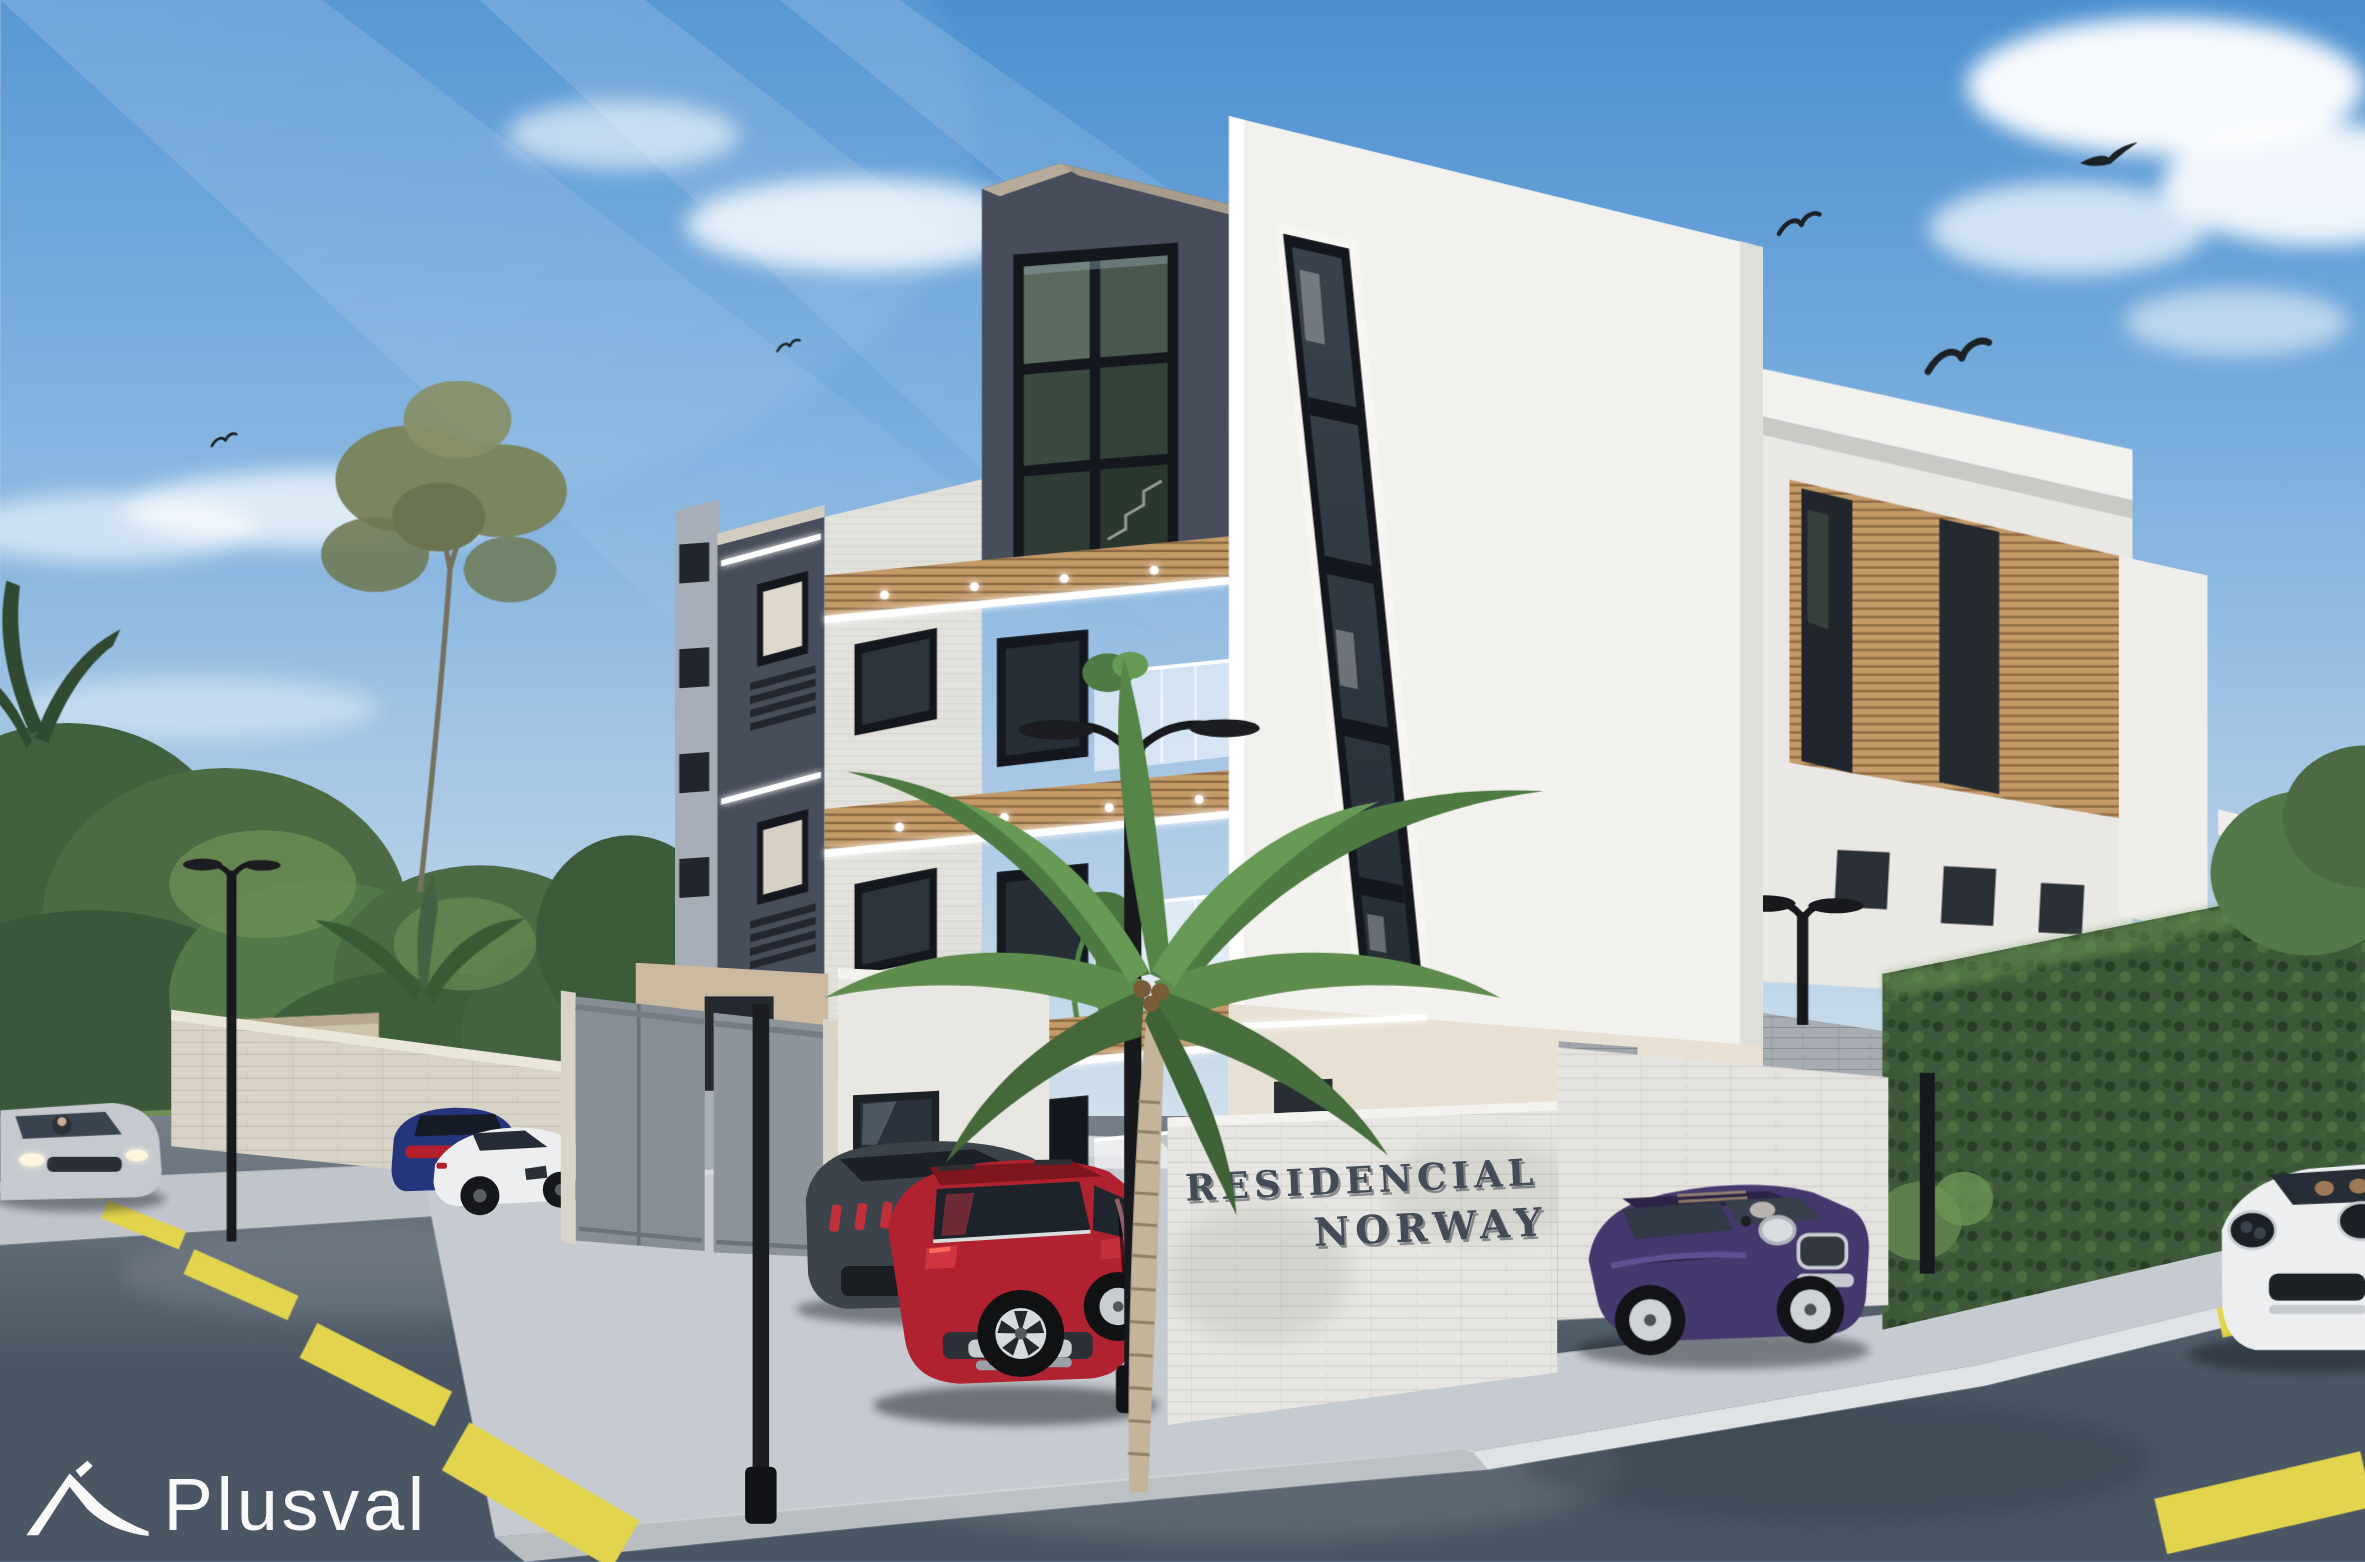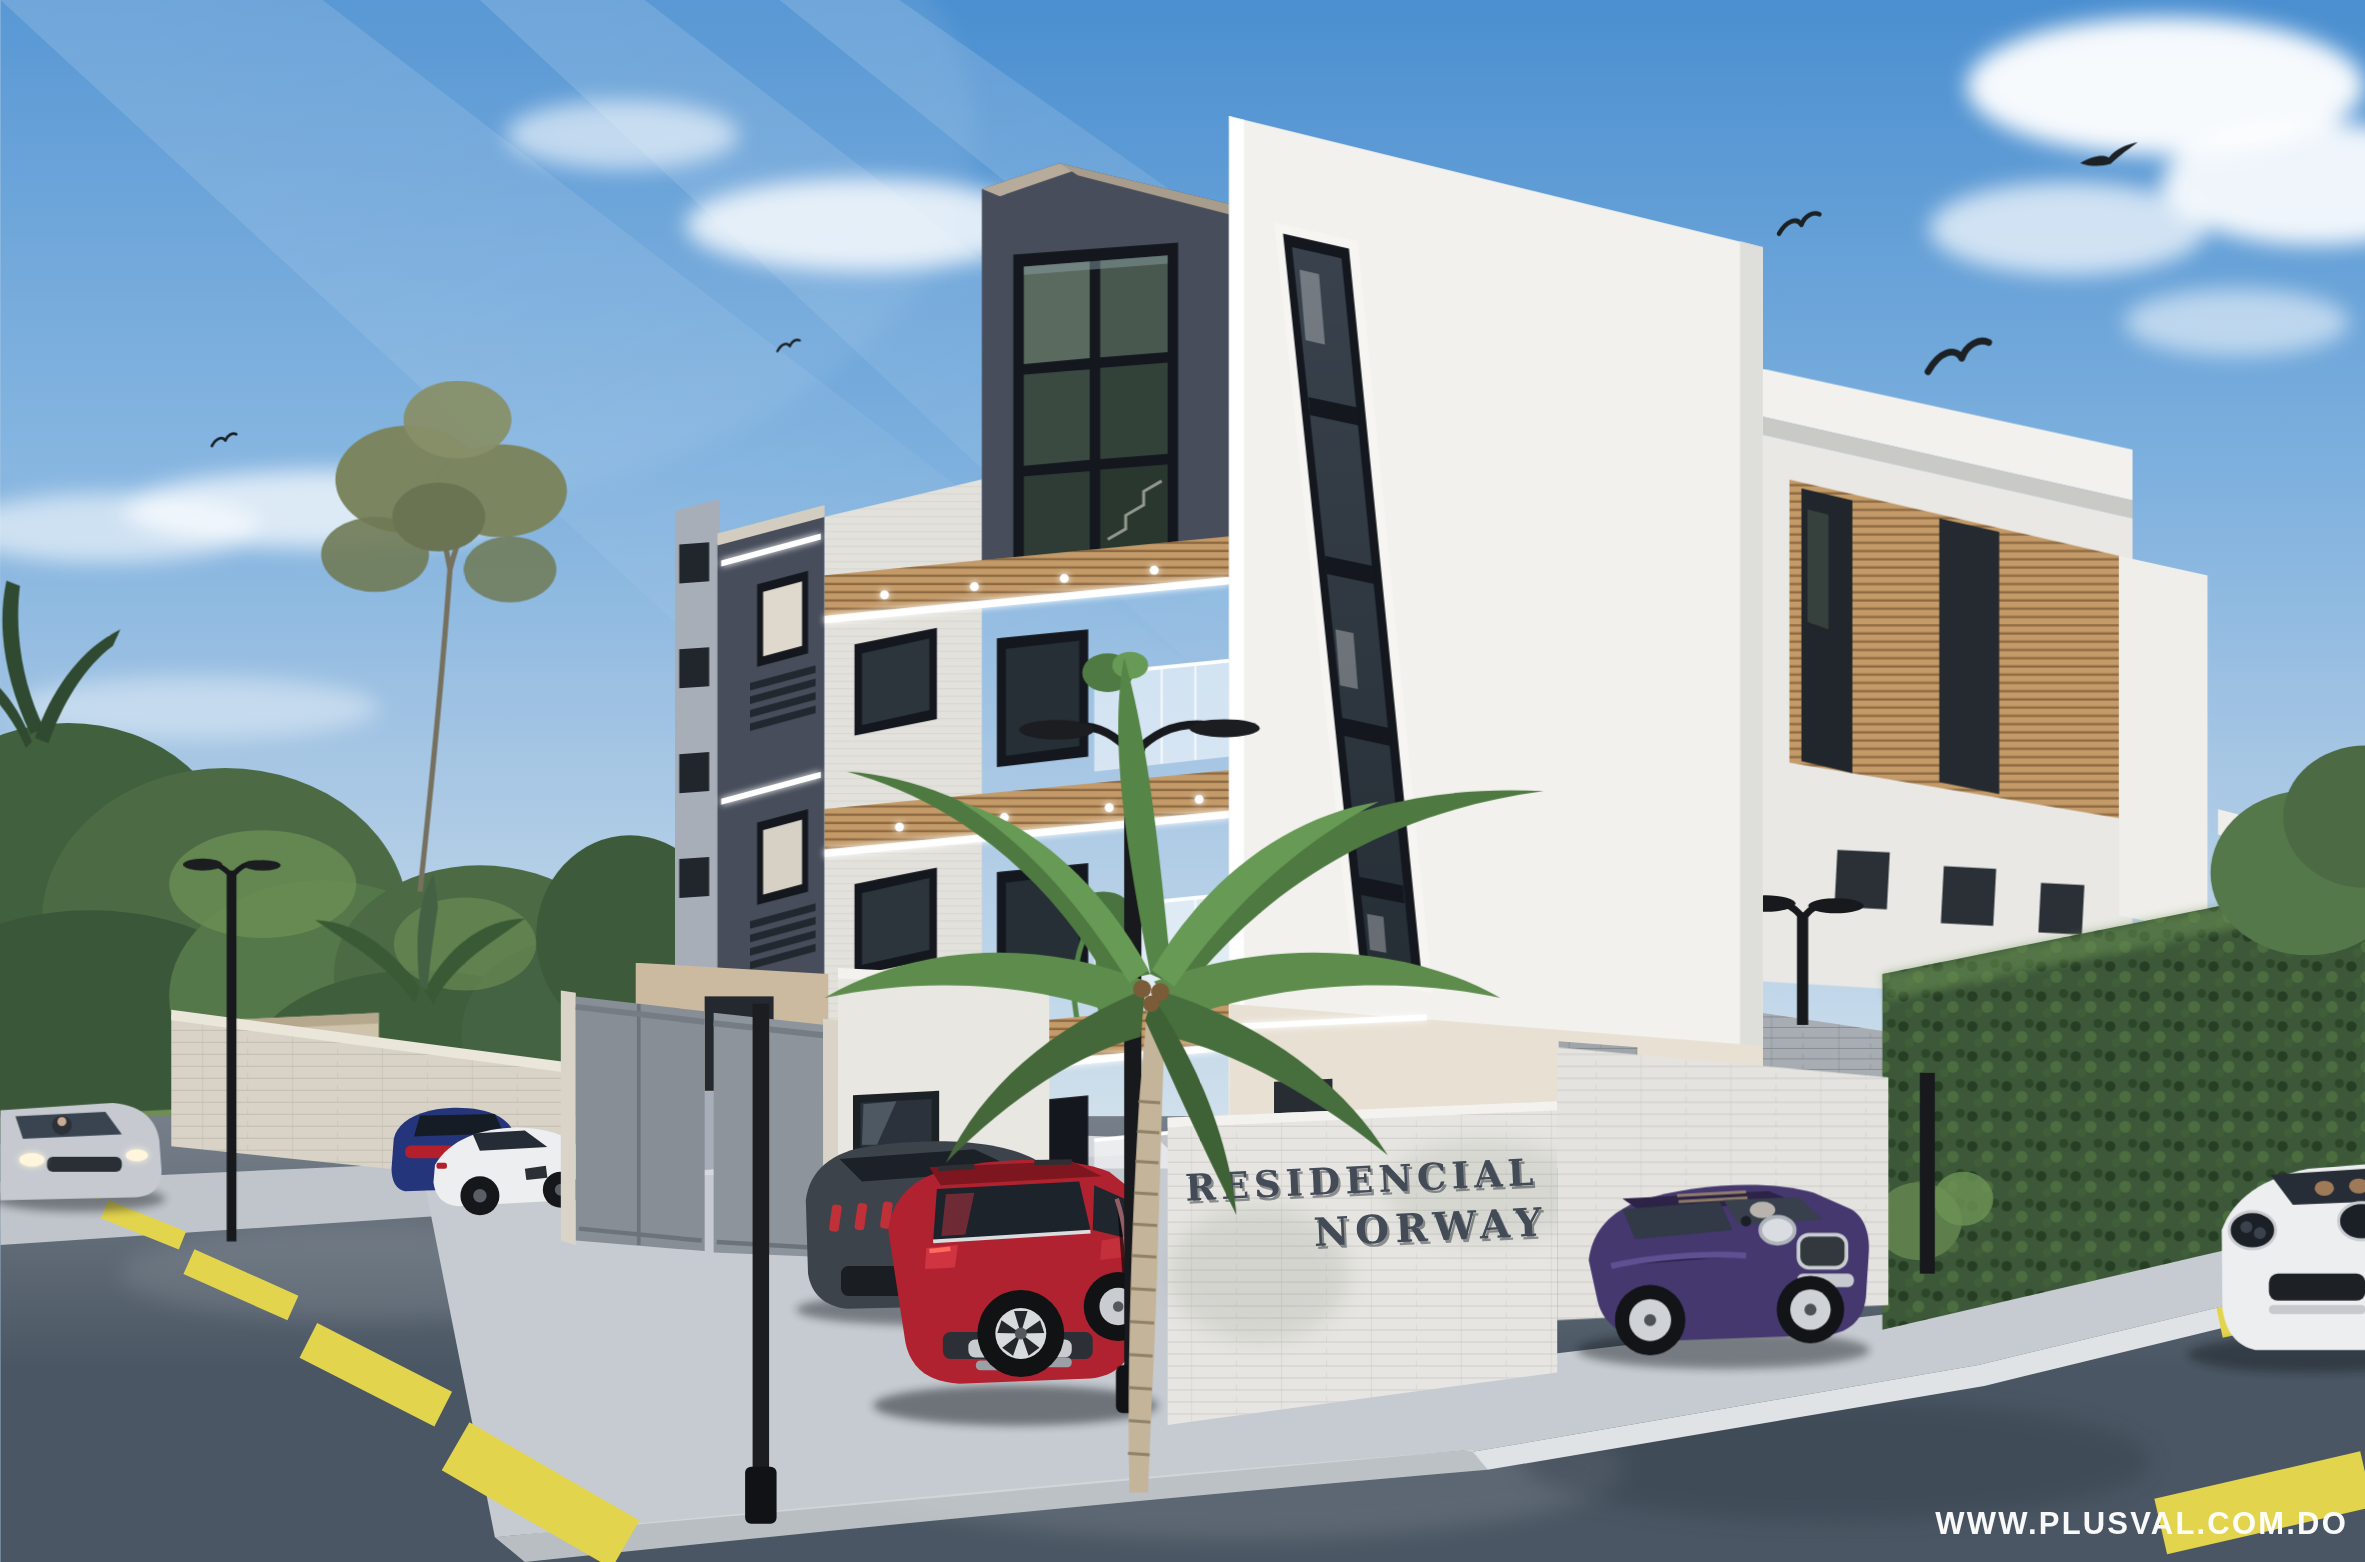--- a/index.html
+++ b/index.html
@@ -577,15 +577,21 @@
       <path d="M1537,1295 C1610,1170 1720,1090 1840,1070 C1722,1132 1632,1222 1567,1317 Z" fill="var(--palm-light,#679a55)"></path>
     </g>
     <g fill="#7a5c38">
       <circle cx="1524" cy="1320" r="12"></circle>
           <circle cx="1548" cy="1324" r="12"></circle>
           <circle cx="1536" cy="1340" r="11"></circle>
     </g>
   </g>
 </svg>
 
-<div class="wm-url">WWW.PLUSVAL.COM.DO</div>
+<div class="wm-logo">
+  <svg class="glyph" width="129" height="79" viewBox="0 0 172 106">
+    <path d="M4,101 L62,18 L100,56 C120,74 146,88 168,96 L168,102 C136,98 106,86 86,66 L62,36 L20,101 Z" fill="#ffffff"></path>
+    <path d="M70,14 L86,1 L93,8 L77,23 Z" fill="#ffffff"></path>
+  </svg>
+  <span class="txt">Plusval</span>
 </div>
+</div>
 
 
 </body></html>

